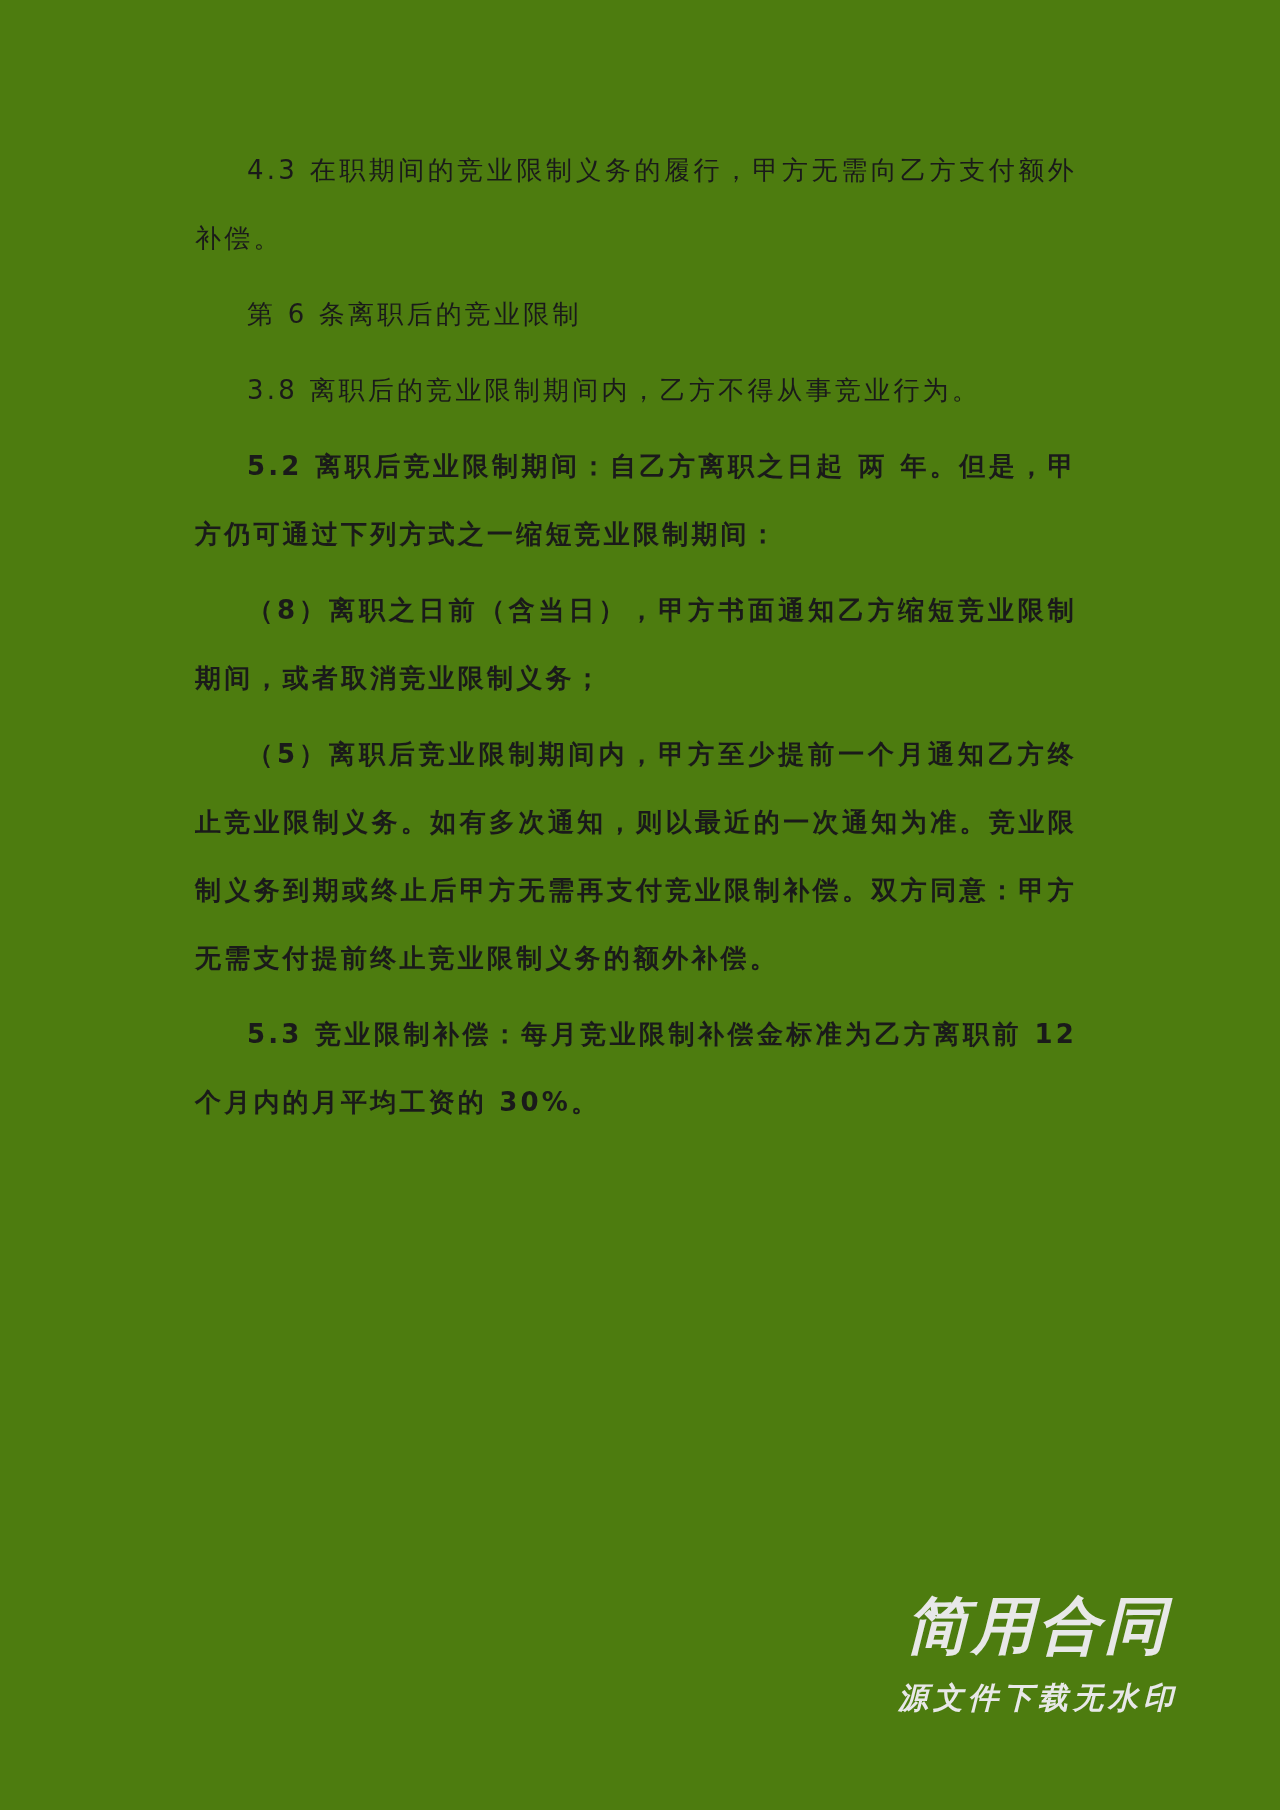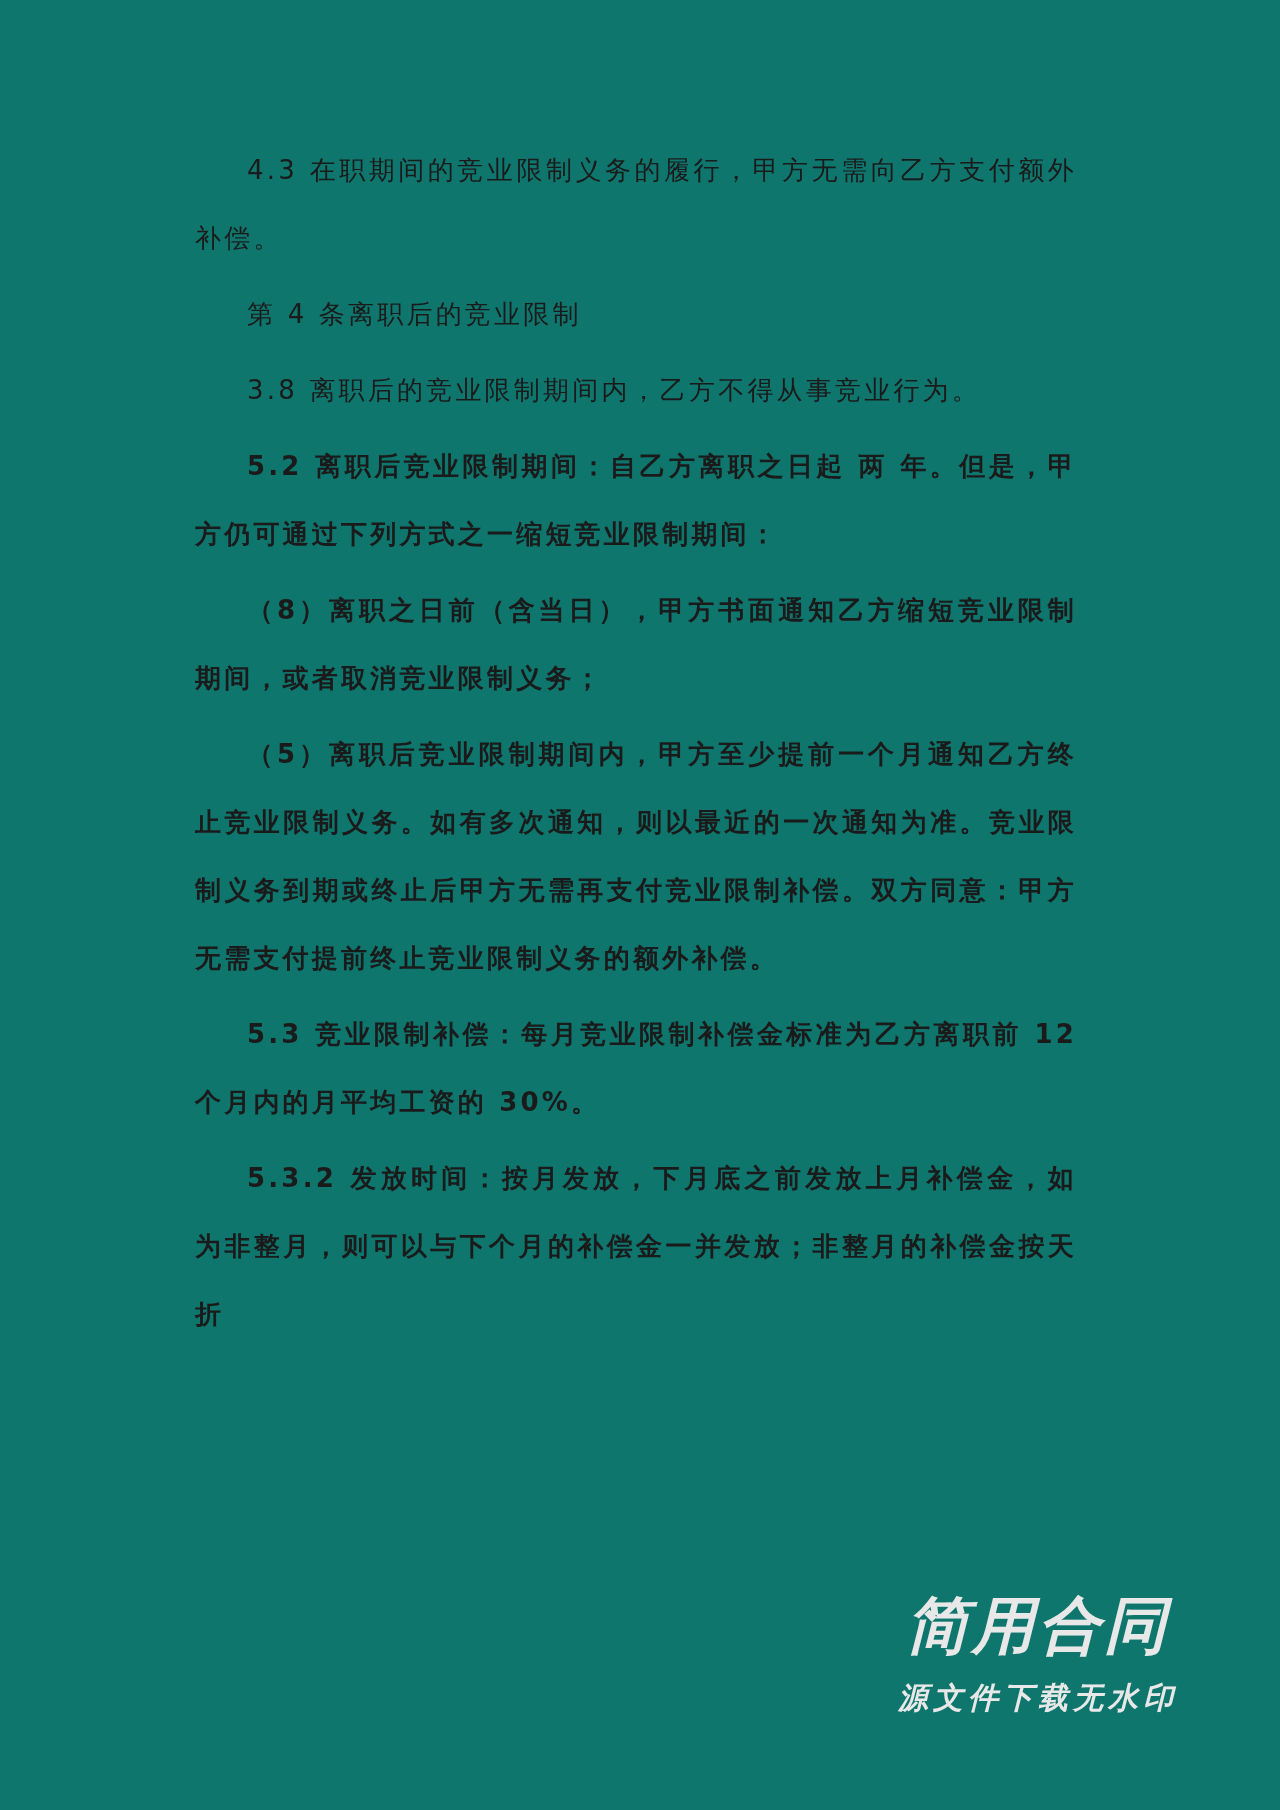--- a/index.html
+++ b/index.html
@@ -1,19 +1,19 @@
 <!DOCTYPE html>
 <html><head>
   <meta charset="utf-8">
   <style>
     html, body { margin: 0; padding: 0; background: #ffffff; }
     body { width: 1280px; height: 1810px; position: relative; overflow: hidden; }
     .page {
       position: absolute; left: 0; top: 0; width: 1280px; height: 1810px;
-      background: #0f766e;
+      background: #4d7c0f;
     }
     .content {
       position: absolute; left: 195px; top: 136px; width: 882px;
       font-family: "DejaVu Sans", sans-serif;
       font-size: 26px; color: #1a1a1a;
       letter-spacing: 3.2px;
     }
     .para {
       margin: 0; text-align: justify; text-align-last: left;
       line-height: 68px;
@@ -29,26 +29,25 @@
     }
     .wm-main { font-size: 62px; letter-spacing: 4px; line-height: 72px; }
     .wm-sub { font-size: 30px; letter-spacing: 5px; line-height: 44px; margin-top: 14px; }
   </style>
 </head>
 <body>
 
 <div class="page">
   <div class="content">
     <p class="para indent">4.3 在职期间的竞业限制义务的履行，甲方无需向乙方支付额外补偿。</p>
-    <p class="heading">第 4 条离职后的竞业限制</p>
+    <p class="heading">第 6 条离职后的竞业限制</p>
     <p class="para indent">3.8 离职后的竞业限制期间内，乙方不得从事竞业行为。</p>
     <p class="para indent">5.2 离职后竞业限制期间：自乙方离职之日起 两 年。但是，甲方仍可通过下列方式之一缩短竞业限制期间：</p>
     <p class="para indent">（8）离职之日前（含当日），甲方书面通知乙方缩短竞业限制期间，或者取消竞业限制义务；</p>
     <p class="para indent">（5）离职后竞业限制期间内，甲方至少提前一个月通知乙方终止竞业限制义务。如有多次通知，则以最近的一次通知为准。竞业限制义务到期或终止后甲方无需再支付竞业限制补偿。双方同意：甲方无需支付提前终止竞业限制义务的额外补偿。</p>
     <p class="para indent">5.3 竞业限制补偿：每月竞业限制补偿金标准为乙方离职前 12 个月内的月平均工资的 30%。</p>
-    <p class="para indent">5.3.2 发放时间：按月发放，下月底之前发放上月补偿金，如为非整月，则可以与下个月的补偿金一并发放；非整月的补偿金按天折</p>
   </div>
 
   <div class="watermark">
     <div class="wm-main">简用合同</div>
     <div class="wm-sub">源文件下载无水印</div>
   </div>
 </div>
 
 </body></html>

